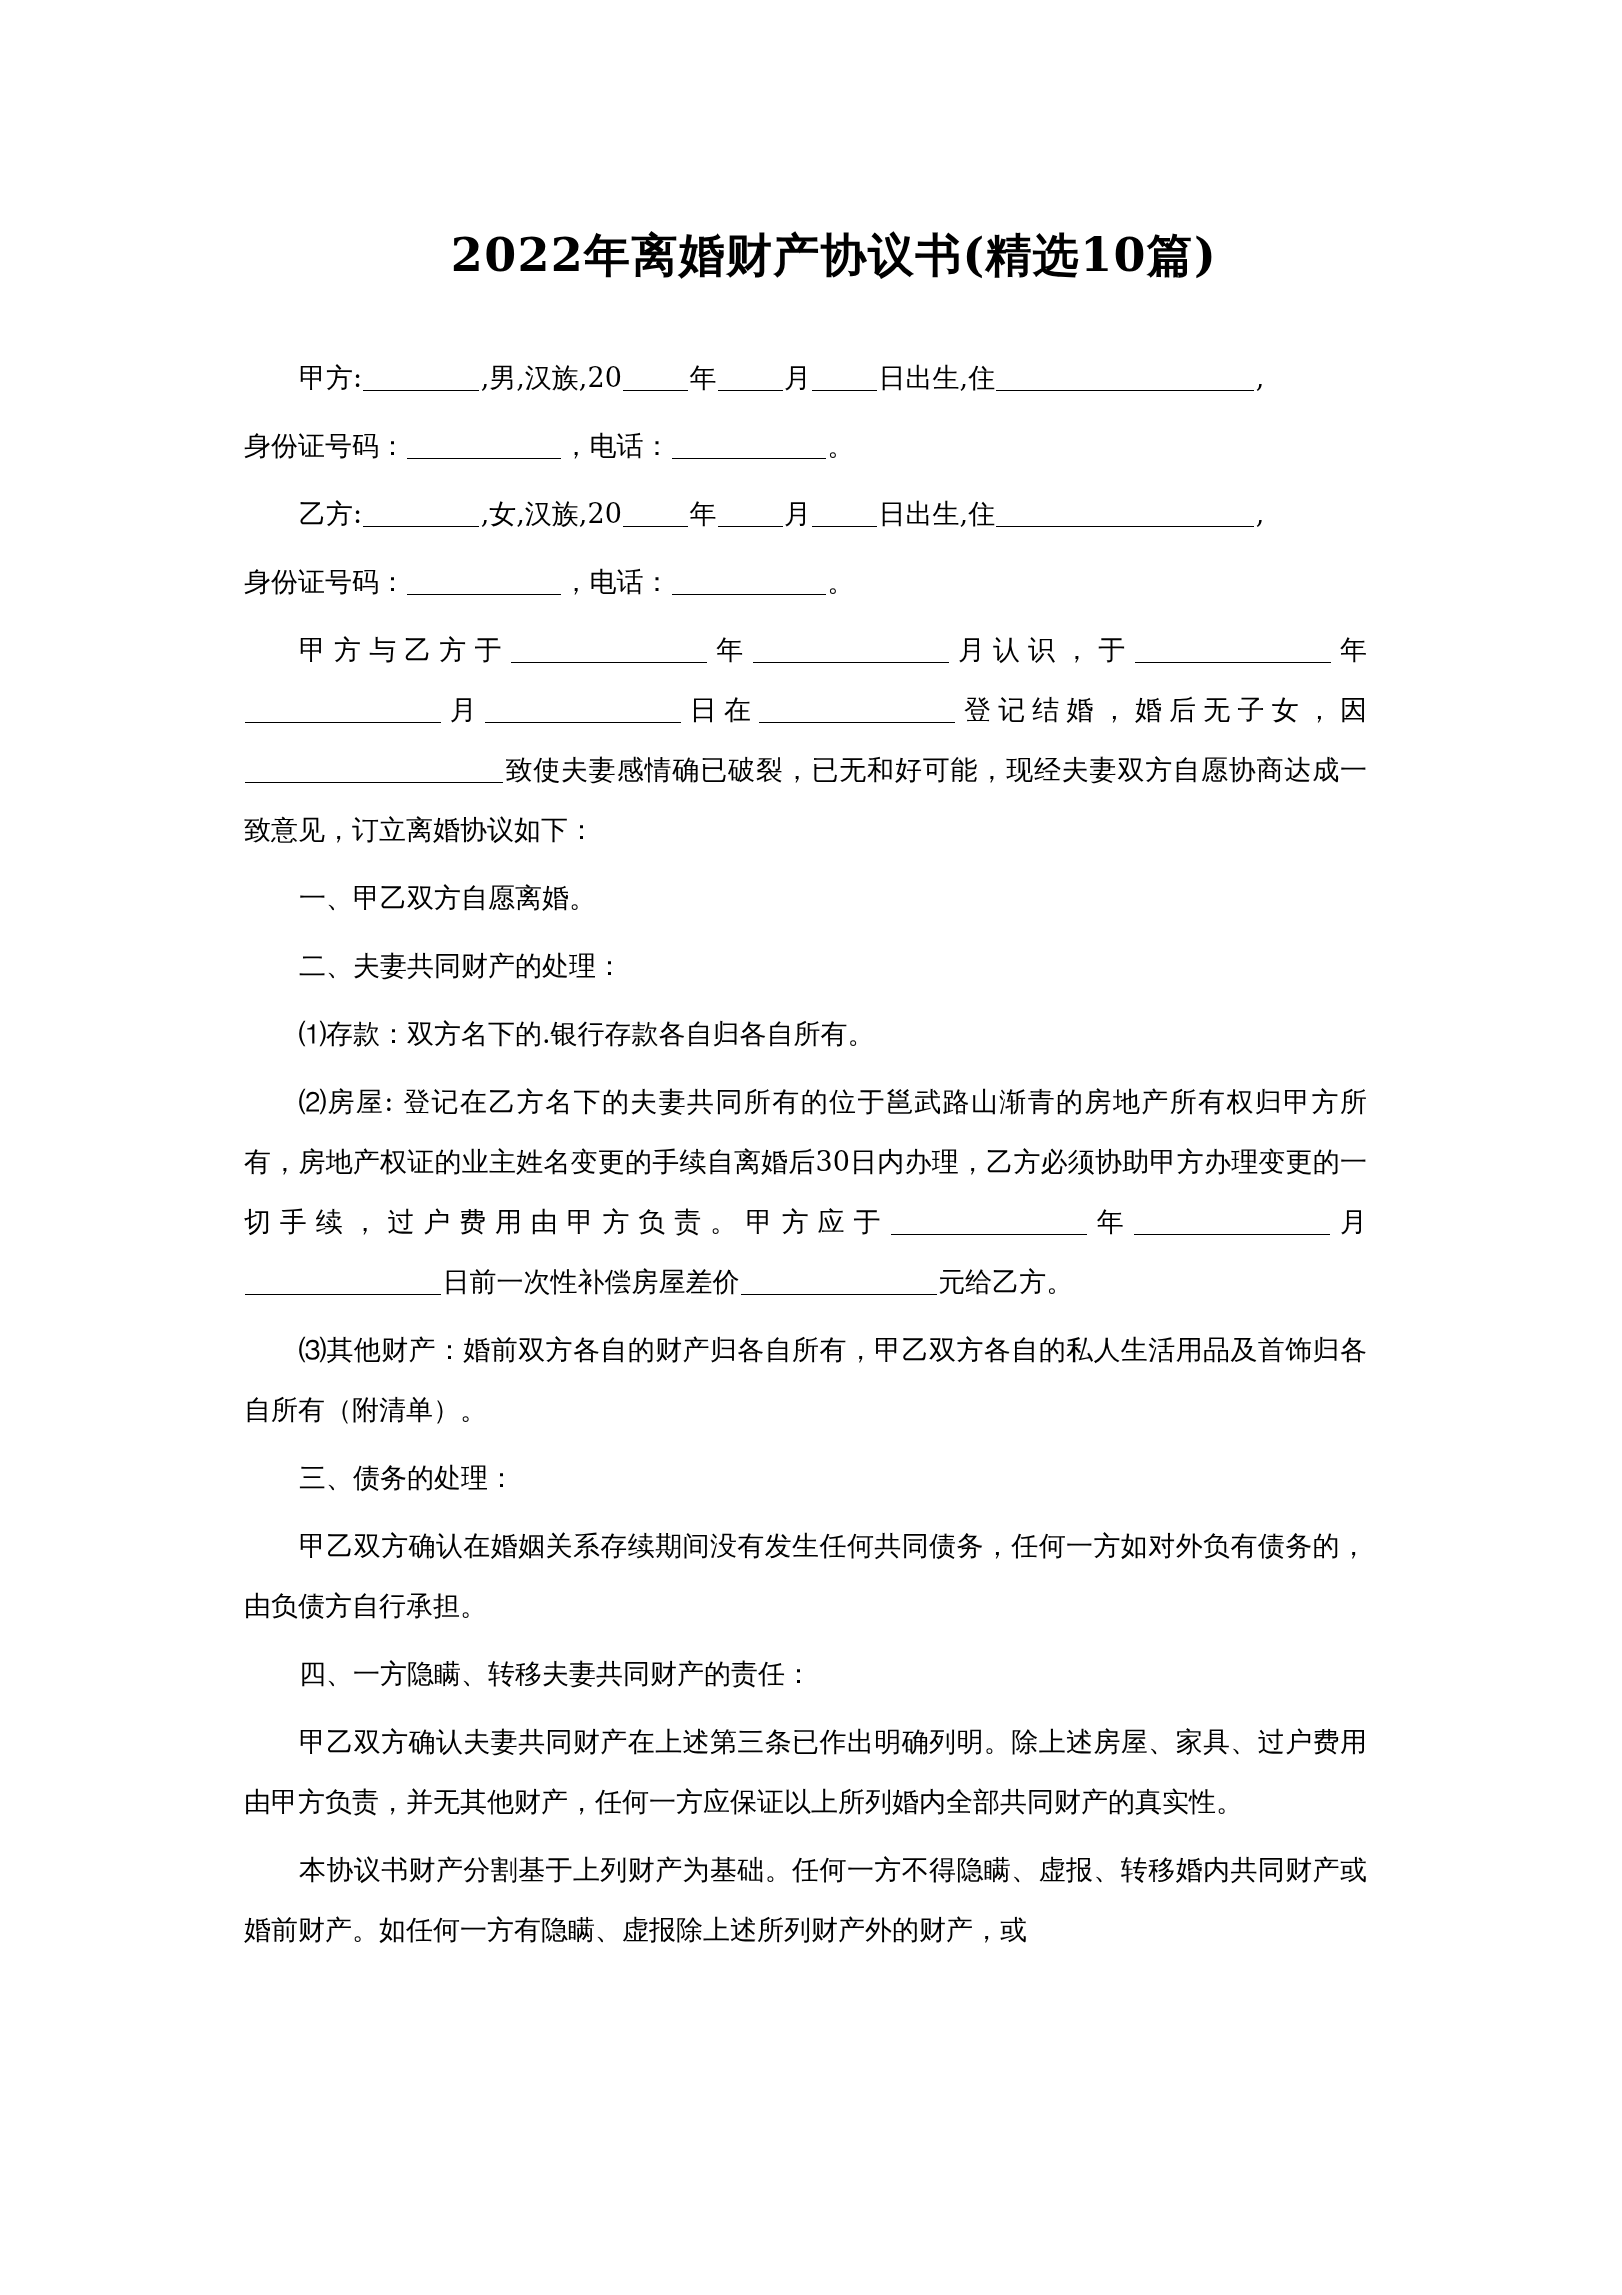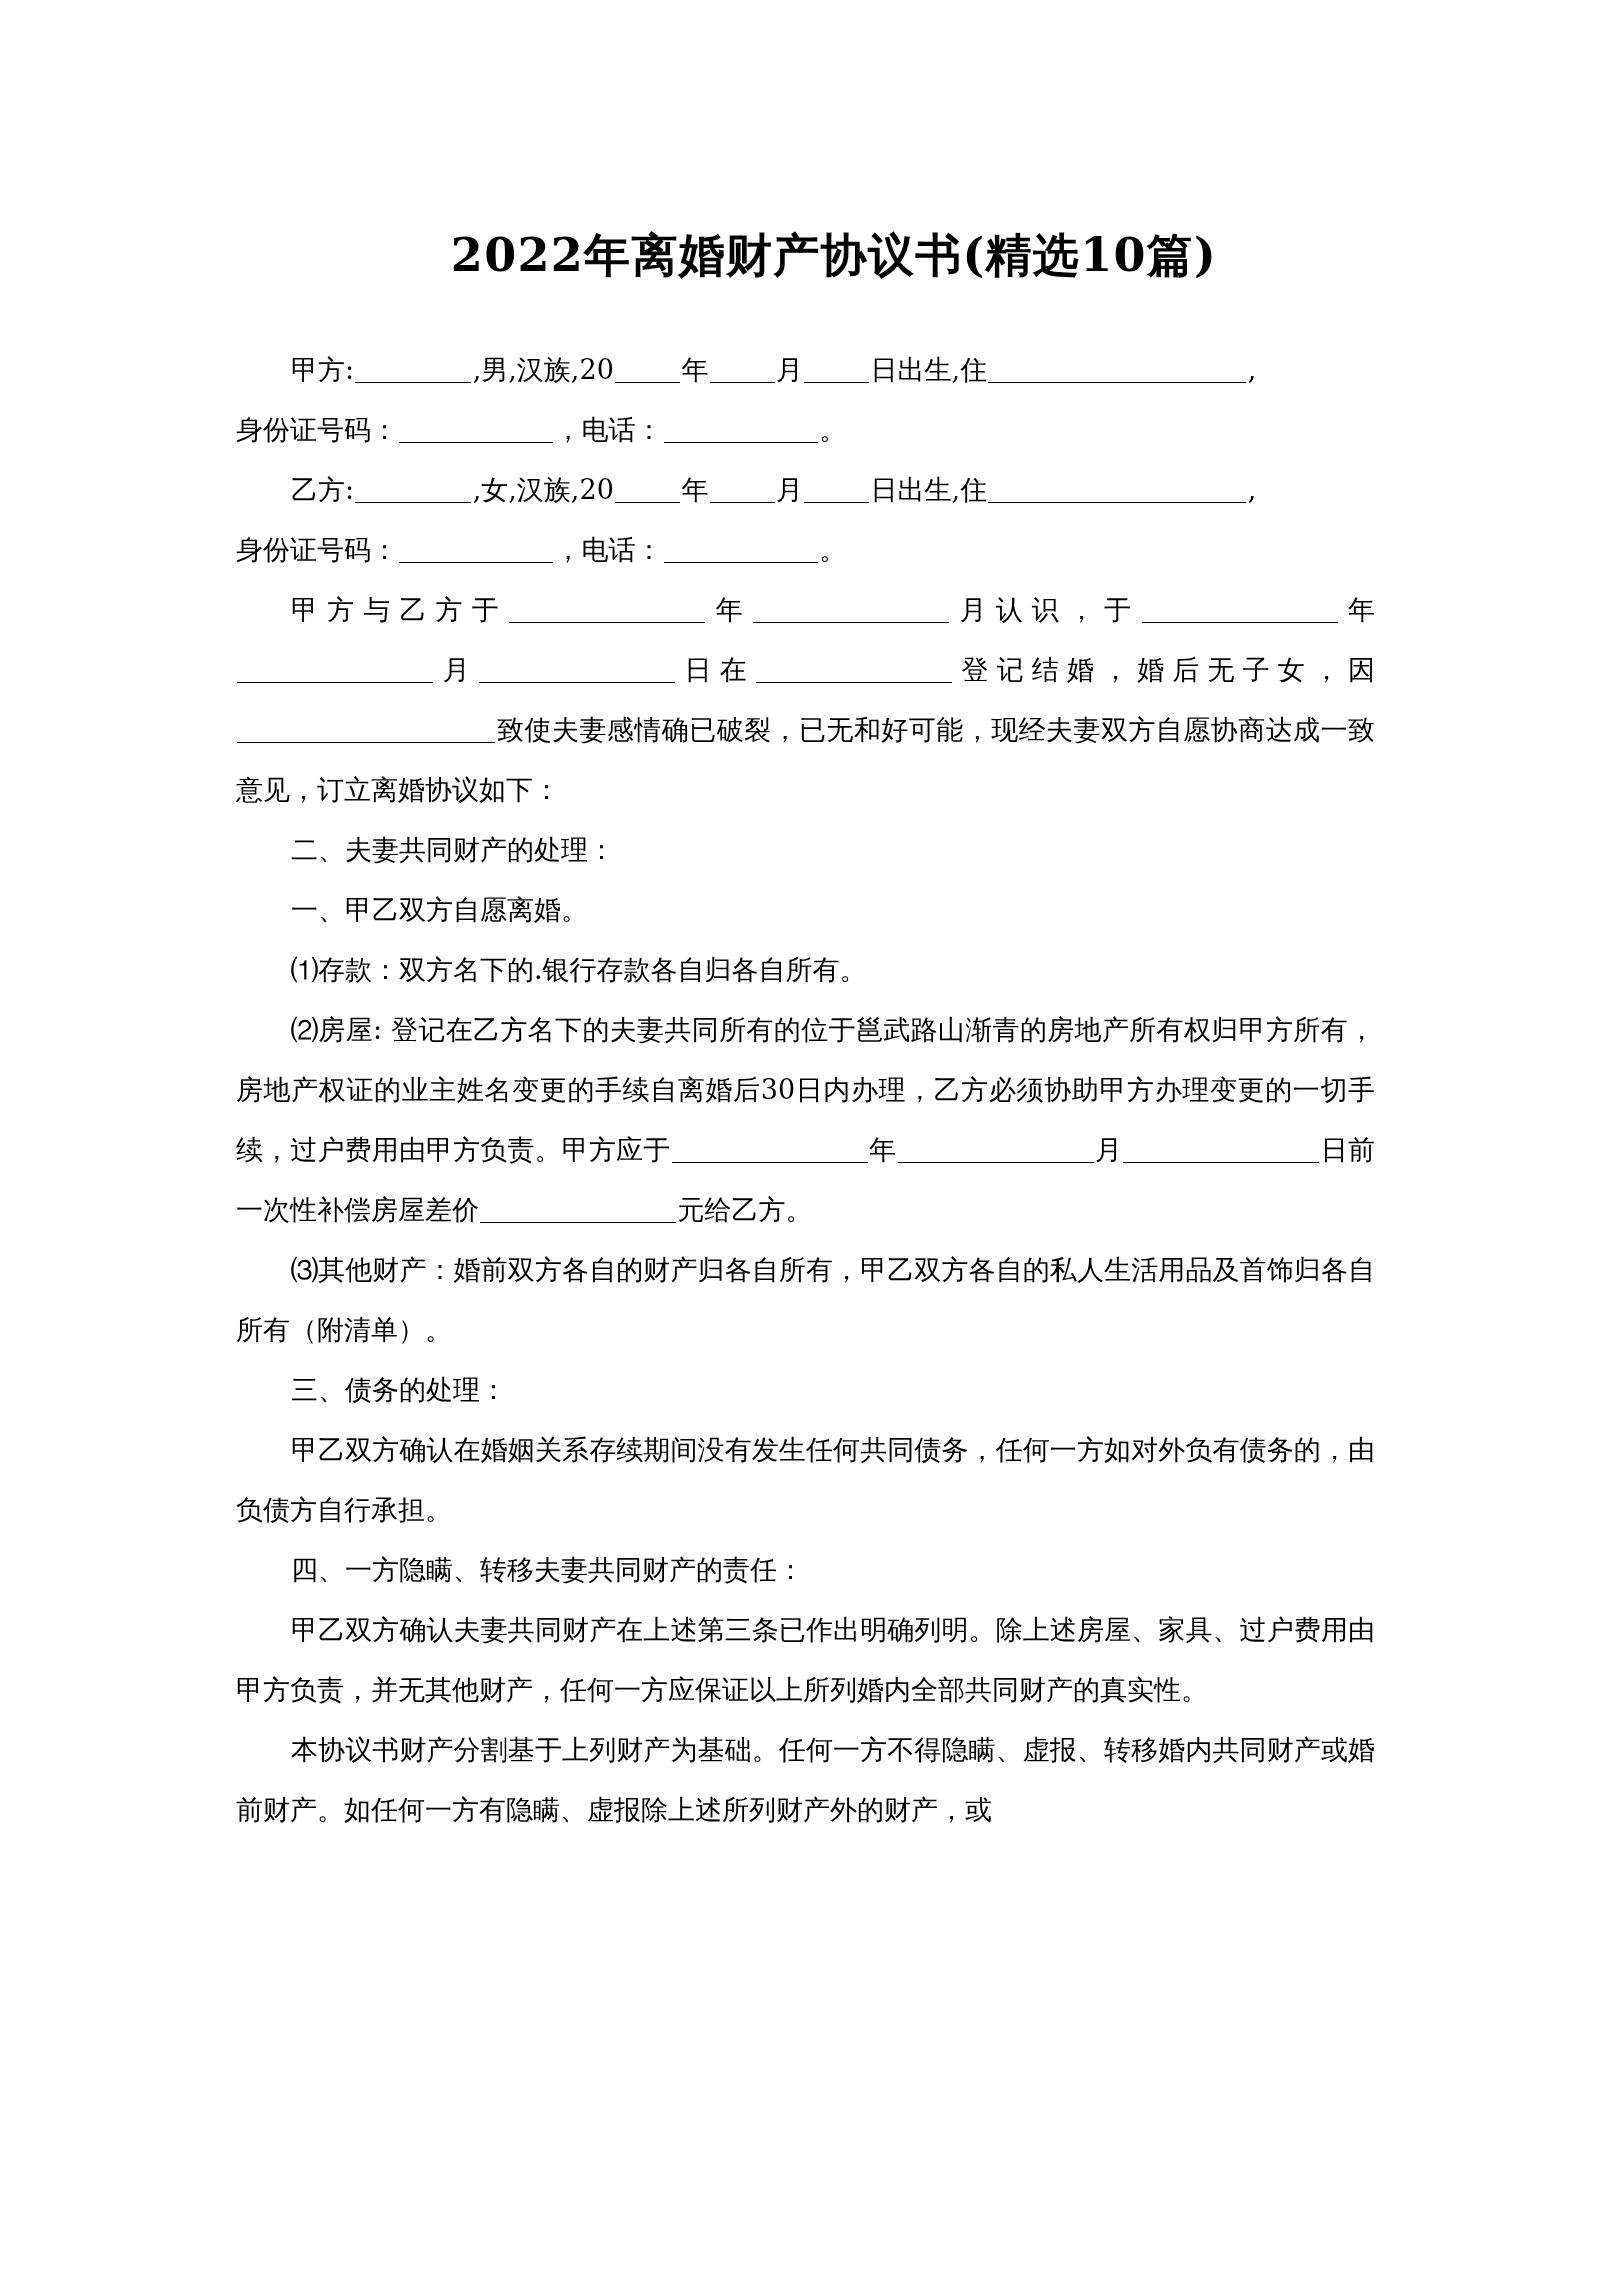--- a/index.html
+++ b/index.html
@@ -35,21 +35,21 @@
     position: absolute;
     left: 236px;
     top: 340px;
     width: 1139px;
     font-size: 27px;
     line-height: 60px;
     text-align: justify;
     text-justify: inter-ideograph;
   }
   p.para {
-    margin: 0;
+    margin: 8px;
     padding: 0;
     text-indent: 55px;
     text-align: justify;
     text-justify: inter-ideograph;
     word-break: break-all;
   }
   p.para.noindent {
     text-indent: 0;
   }
   .blank {
@@ -92,25 +92,25 @@
 
     <p class="para noindent">
       <span>身份证号码：</span><span class="blank b-xl"></span><span>，电话：</span><span class="blank b-xl"></span><span>。</span>
     </p>
 
     <p class="para">
       <span>甲方与乙方于</span><span class="blank b-xxl"></span><span>年</span><span class="blank b-xxl"></span><span>月认识，于</span><span class="blank b-xxl"></span><span>年</span><span class="blank b-xxl"></span><span>月</span><span class="blank b-xxl"></span><span>日在</span><span class="blank b-xxl"></span><span>登记结婚，婚后无子女，因</span><span class="blank b-wide"></span><span>致使夫妻感情确已破裂，已无和好可能，现经夫妻双方自愿协商达成一致意见，订立离婚协议如下：</span>
     </p>
 
     <p class="para">
-      <span>二、夫妻共同财产的处理：</span>
+      <span>一、甲乙双方自愿离婚。</span>
     </p>
 
     <p class="para">
-      <span>一、甲乙双方自愿离婚。</span>
+      <span>二、夫妻共同财产的处理：</span>
     </p>
 
     <p class="para">
       <span>⑴存款：双方名下的.银行存款各自归各自所有。</span>
     </p>
 
     <p class="para">
       <span>⑵房屋: 登记在乙方名下的夫妻共同所有的位于邕武路山渐青的房地产所有权归甲方所有，房地产权证的业主姓名变更的手续自离婚后30日内办理，乙方必须协助甲方办理变更的一切手续，过户费用由甲方负责。甲方应于</span><span class="blank b-xxl"></span><span>年</span><span class="blank b-xxl"></span><span>月</span><span class="blank b-xxl"></span><span>日前一次性补偿房屋差价</span><span class="blank b-xxl"></span><span>元给乙方。</span>
     </p>
 

